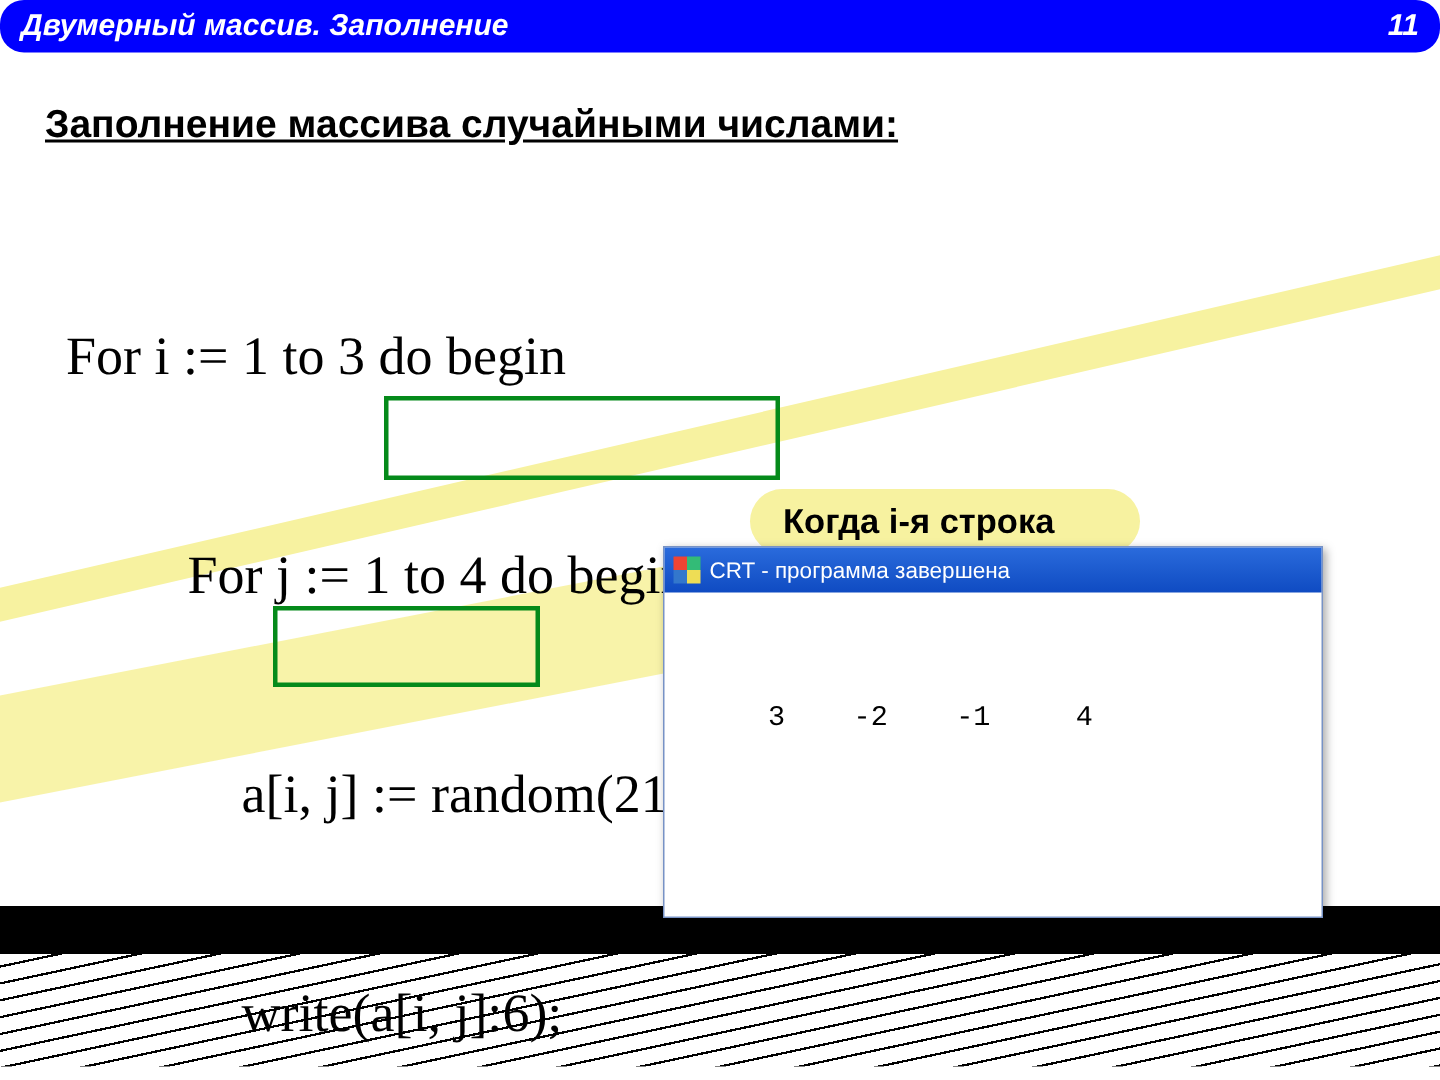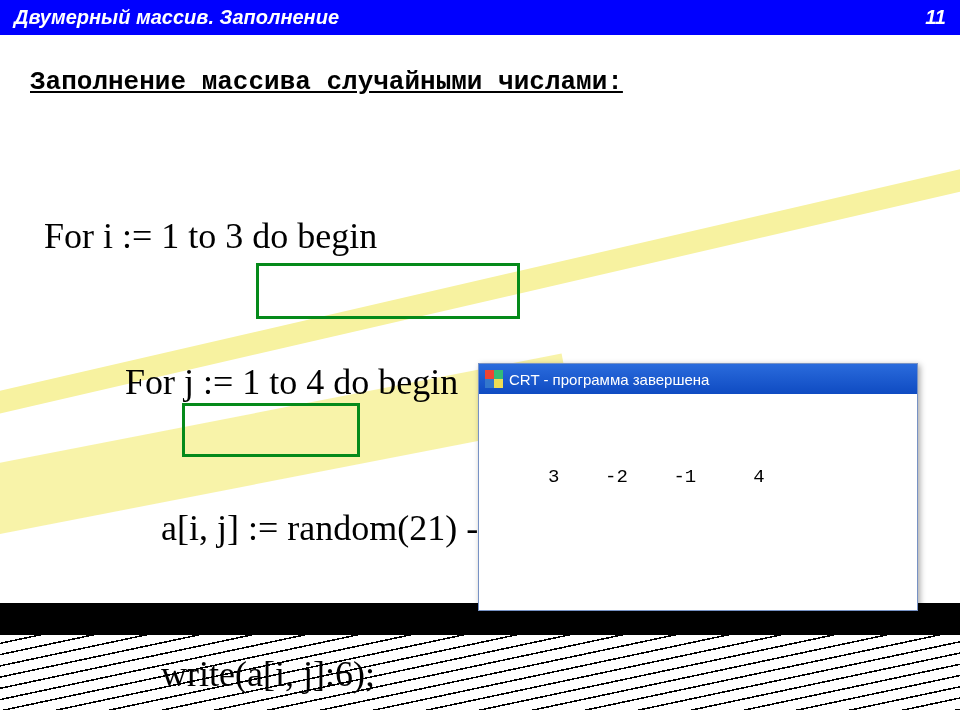--- a/index.html
+++ b/index.html
@@ -14,25 +14,26 @@
   .header {
     background: #0000ff;
     color: #ffffff;
     padding: 6px 14px;
     display: flex;
     justify-content: space-between;
     font-family: Arial, Helvetica, sans-serif;
     font-weight: bold;
     font-size: 20px;
     font-style: italic;
+    border-radius: 16px;
   }
   .header .page { font-style: italic; }
   .subheading {
     margin: 32px 30px 18px 30px;
-    font-family: Liberation Mono, monospace;
+    font-family: Liberation Sans, sans-serif;
     font-weight: bold;
     font-size: 26px;
     text-decoration: underline;
     color: #000;
   }
   .slide-area {
     position: relative;
     width: 100%;
     height: 560px;
   }
@@ -86,21 +87,20 @@
     min-width: 260px;
   }
   
   .crt {
     position: absolute;
     left: 442px; top: 248px;
     width: 440px; height: 248px;
     background: #ffffff;
     border: 1px solid #7792c5;
     box-shadow: 2px 2px 6px rgba(0,0,0,0.35);
-    margin-left: 36px;
   }
   .crt-titlebar {
     height: 30px;
     background: linear-gradient(#2a6bdc, #0f4bc2);
     color: #ffffff;
     display: flex;
     align-items: center;
     padding: 0 6px;
     font-family: Tahoma, Arial, sans-serif;
     font-size: 15px;
@@ -148,20 +148,21 @@
     <div>             a[i, j] := random(21) - 10;</div>
     <div>             write(a[i, j]:6);</div>
     
     
     
   </div>
 
   <div class="box box-write"></div>
   <div class="box box-writeln"></div>
 
+  <div class="callout">Когда i-я строка</div>
 
   <div class="crt">
     <div class="crt-titlebar">
       <span class="crt-icon">
         <span class="ic-r"></span>
           <span class="ic-g"></span>
           <span class="ic-b"></span>
           <span class="ic-y"></span>
       </span>
       <span>CRT - программа завершена</span>

